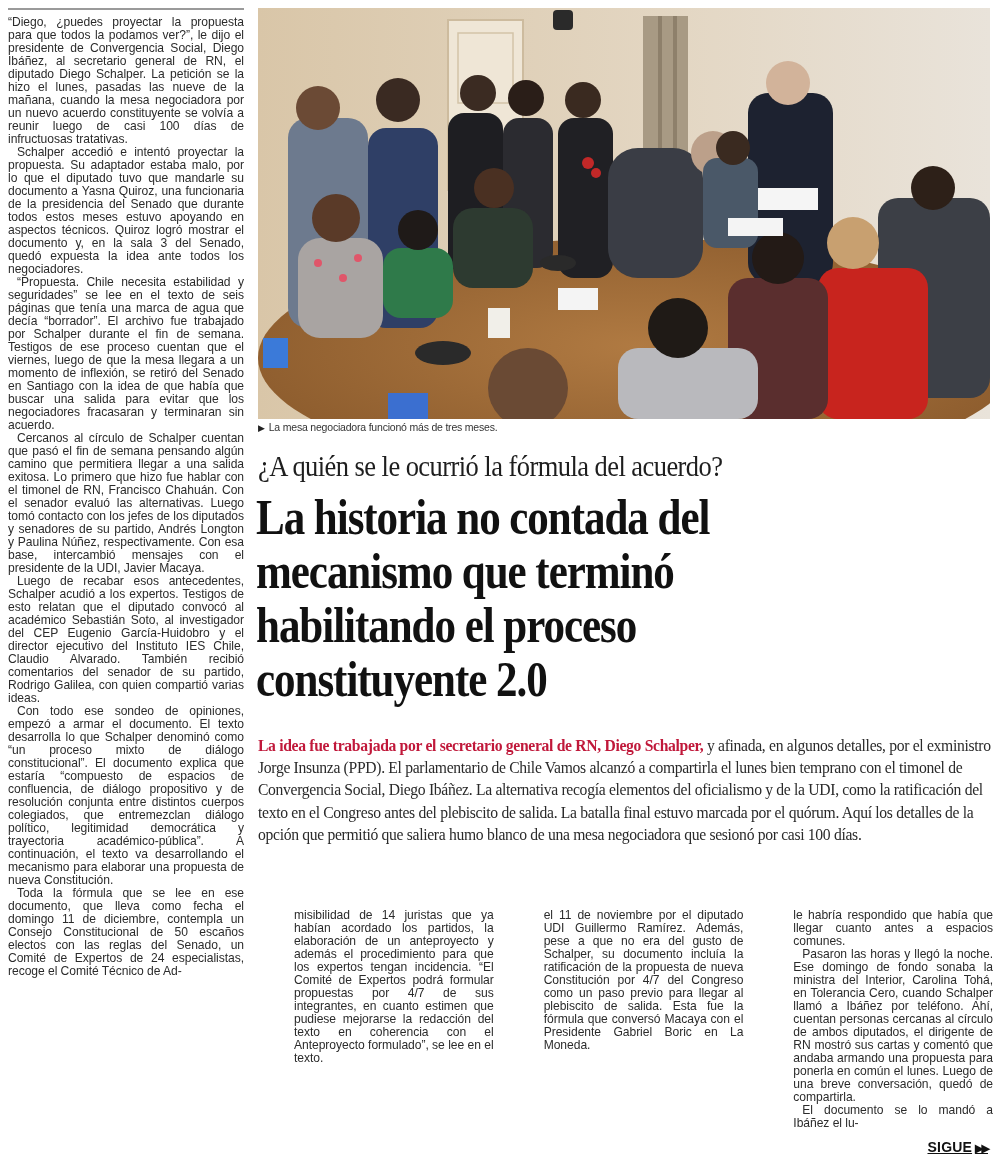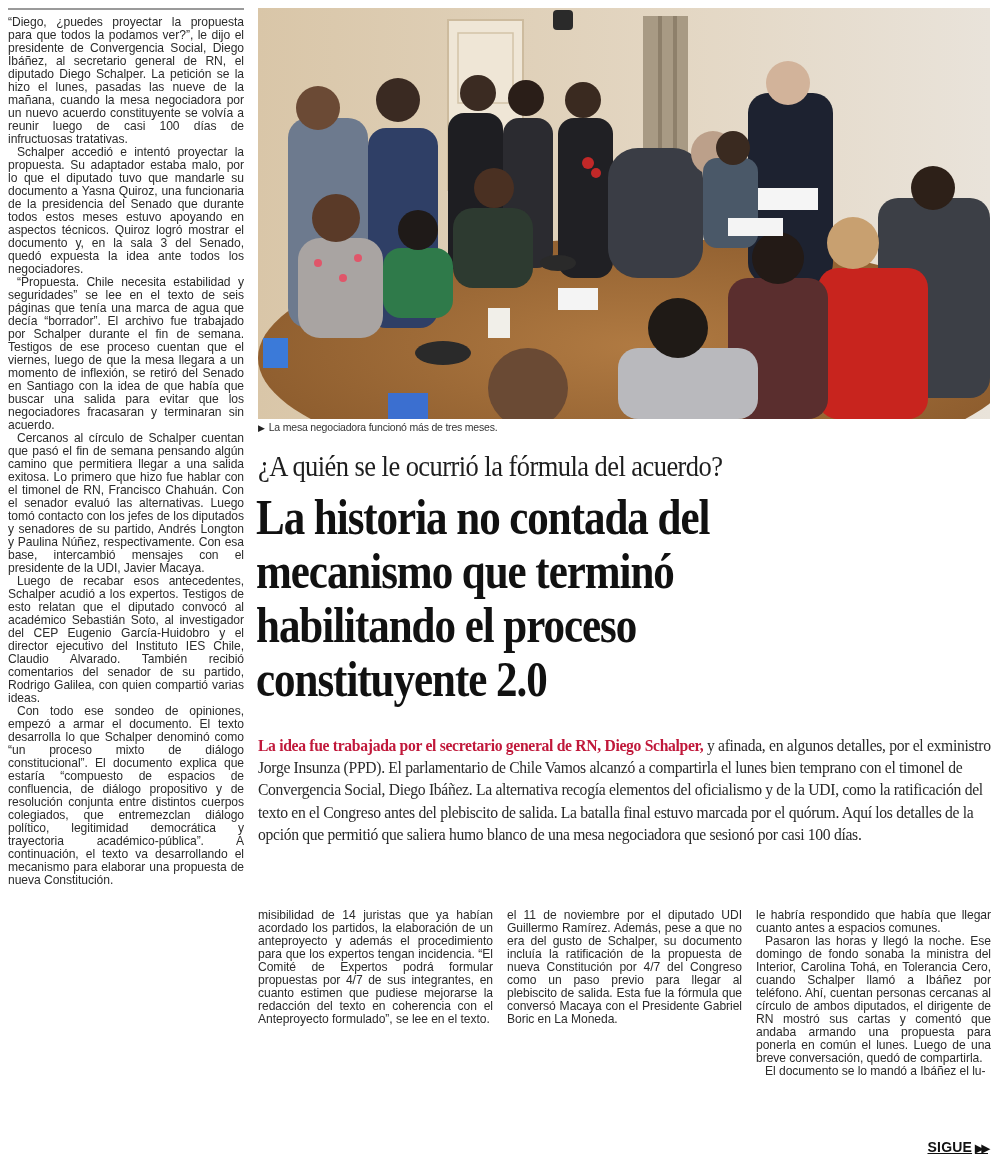--- a/index.html
+++ b/index.html
@@ -26,38 +26,39 @@
   .kicker { position: absolute; left: 258px; top: 451px; font-family: "Liberation Serif", serif; font-size: 28.5px; color: #1e1e1e; letter-spacing: -0.6px; transform: scaleX(0.93); transform-origin: left top; white-space: nowrap; }
   .headline { position: absolute; left: 256px; top: 490px; width: 760px; font-family: "Liberation Serif", serif; font-weight: bold; font-size: 50px; line-height: 54px; color: #111; letter-spacing: -1.2px; transform: scaleX(0.86); transform-origin: left top; }
   .headline span { display: block; white-space: nowrap; }
 
   
   .lead { position: absolute; left: 258px; top: 735px; width: 740px; font-family: "Liberation Serif", serif; font-size: 17.3px; line-height: 22.2px; color: #2a2a2a; letter-spacing: -0.35px; transform: scaleX(0.905); transform-origin: left top; width: 820px; }
   .lead .lead-highlight { color: #c0183a; font-weight: bold; }
 
   
   .cols { position: absolute; top: 909px; left: 258px; width: 735px; display: flex; gap: 14px; }
-  .cols .col { width: 235px; }
+  .cols .col { width: 235px; margin-left: 36px; }
 
   .sigue { position: absolute; right: 12px; top: 1139px; font-family: "Liberation Sans", sans-serif; font-weight: bold; font-size: 14px; color: #111; letter-spacing: 0.2px; text-decoration: underline; }
   .sigue .arrows { font-size: 11px; letter-spacing: -2px; margin-left: 3px; }
 </style>
 </head>
 <body>
 
 <div class="left-col">
   <div class="byline-rule"></div>
   <div class="byline-rule-bottom"></div>
   <div class="body-text">
     <p>“Diego, ¿puedes proyectar la propuesta para que todos la podamos ver?”, le dijo el presidente de Convergencia Social, Diego Ibáñez, al secretario general de RN, el diputado Diego Schalper. La petición se la hizo el lunes, pasadas las nueve de la mañana, cuando la mesa negociadora por un nuevo acuerdo constituyente se volvía a reunir luego de casi 100 días de infructuosas tratativas.</p>
     <p>Schalper accedió e intentó proyectar la propuesta. Su adaptador estaba malo, por lo que el diputado tuvo que mandarle su documento a Yasna Quiroz, una funcionaria de la presidencia del Senado que durante todos estos meses estuvo apoyando en aspectos técnicos. Quiroz logró mostrar el documento y, en la sala 3 del Senado, quedó expuesta la idea ante todos los negociadores.</p>
     <p>“Propuesta. Chile necesita estabilidad y seguridades” se lee en el texto de seis páginas que tenía una marca de agua que decía “borrador”. El archivo fue trabajado por Schalper durante el fin de semana. Testigos de ese proceso cuentan que el viernes, luego de que la mesa llegara a un momento de inflexión, se retiró del Senado en Santiago con la idea de que había que buscar una salida para evitar que los negociadores fracasaran y terminaran sin acuerdo.</p>
     <p>Cercanos al círculo de Schalper cuentan que pasó el fin de semana pensando algún camino que permitiera llegar a una salida exitosa. Lo primero que hizo fue hablar con el timonel de RN, Francisco Chahuán. Con el senador evaluó las alternativas. Luego tomó contacto con los jefes de los diputados y senadores de su partido, Andrés Longton y Paulina Núñez, respectivamente. Con esa base, intercambió mensajes con el presidente de la UDI, Javier Macaya.</p>
     <p>Luego de recabar esos antecedentes, Schalper acudió a los expertos. Testigos de esto relatan que el diputado convocó al académico Sebastián Soto, al investigador del CEP Eugenio García-Huidobro y el director ejecutivo del Instituto IES Chile, Claudio Alvarado. También recibió comentarios del senador de su partido, Rodrigo Galilea, con quien compartió varias ideas.</p>
     <p>Con todo ese sondeo de opiniones, empezó a armar el documento. El texto desarrolla lo que Schalper denominó como “un proceso mixto de diálogo constitucional”. El documento explica que estaría “compuesto de espacios de confluencia, de diálogo propositivo y de resolución conjunta entre distintos cuerpos colegiados, que entremezclan diálogo político, legitimidad democrática y trayectoria académico-pública”. A continuación, el texto va desarrollando el mecanismo para elaborar una propuesta de nueva Constitución.</p>
+    <p>Toda la fórmula que se lee en ese documento, que lleva como fecha el domingo 11 de diciembre, contempla un Consejo Constitucional de 50 escaños electos con las reglas del Senado, un Comité de Expertos de 24 especialistas, recoge el Comité Técnico de Ad-</p>
   </div>
 </div>
 
 <div class="photo" title="Mesa negociadora reunida alrededor de una mesa de madera en el Senado">
   <svg viewBox="0 0 732 411" preserveAspectRatio="none">
     <defs>
       <linearGradient id="wall" x1="0" y1="0" x2="1" y2="0">
         <stop offset="0" stop-color="#d9c6a8"></stop>
         <stop offset="0.55" stop-color="#e3d6c2"></stop>
         <stop offset="1" stop-color="#e9e3da"></stop>

